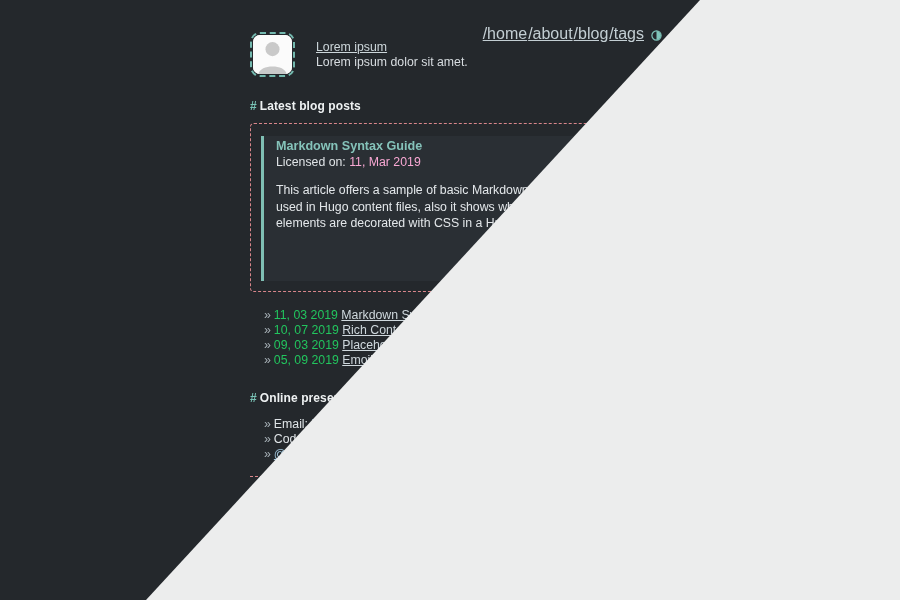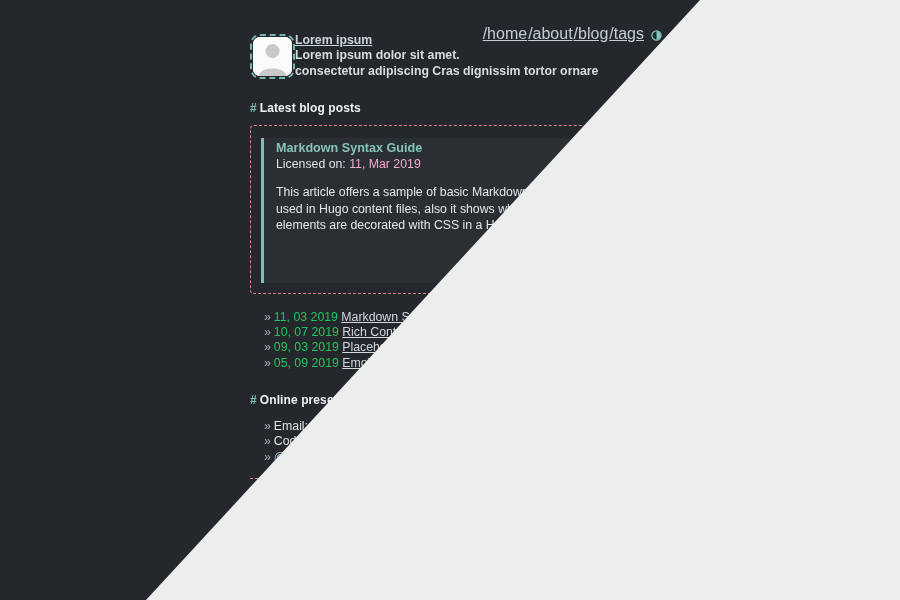--- a/index.html
+++ b/index.html
@@ -55,24 +55,23 @@
     display: inline-block;
     vertical-align: -2px;
     margin-left: 7px;
     width: 11px; height: 11px;
     cursor: pointer;
   }
 
   
   .profile {
     display: flex;
-    align-items: flex-end;
-    gap: 0;
+    align-items: center;
+    gap: 21px;
     margin-top: 26px;
-    font-weight: bold;
   }
   .avatar {
     flex: 0 0 auto;
     width: 45px; height: 45px;
     border: 2px dashed #73b8ae;
     border-radius: 10px;
     padding: 1px;
     box-sizing: border-box;
     background: transparent;
   }
@@ -241,21 +240,20 @@
           <svg width="100%" height="100%" viewBox="0 0 40 40" preserveAspectRatio="xMidYMid slice">
             <rect x="0" y="0" width="40" height="40" fill="#fbfbfb"></rect>
             <circle cx="20" cy="14.5" r="7.2" fill="#c9c9c9"></circle>
             <path d="M5.5 41 C5.5 29.5 34.5 29.5 34.5 41 Z" fill="#c9c9c9"></path>
           </svg>
         </span>
       </div>
       <div class="profile-text">
         <a class="pname" href="#">Lorem ipsum</a>
         <div>Lorem ipsum dolor sit amet.</div>
-        <div>consectetur adipiscing Cras dignissim tortor ornare</div>
       </div>
     </div>
 
     <h2 class="section">
       <span class="hash">#</span><span>Latest blog posts</span>
     </h2>
 
     <div class="card">
       <div class="card-inner">
         <a class="card-title" href="#">Markdown Syntax Guide</a>

